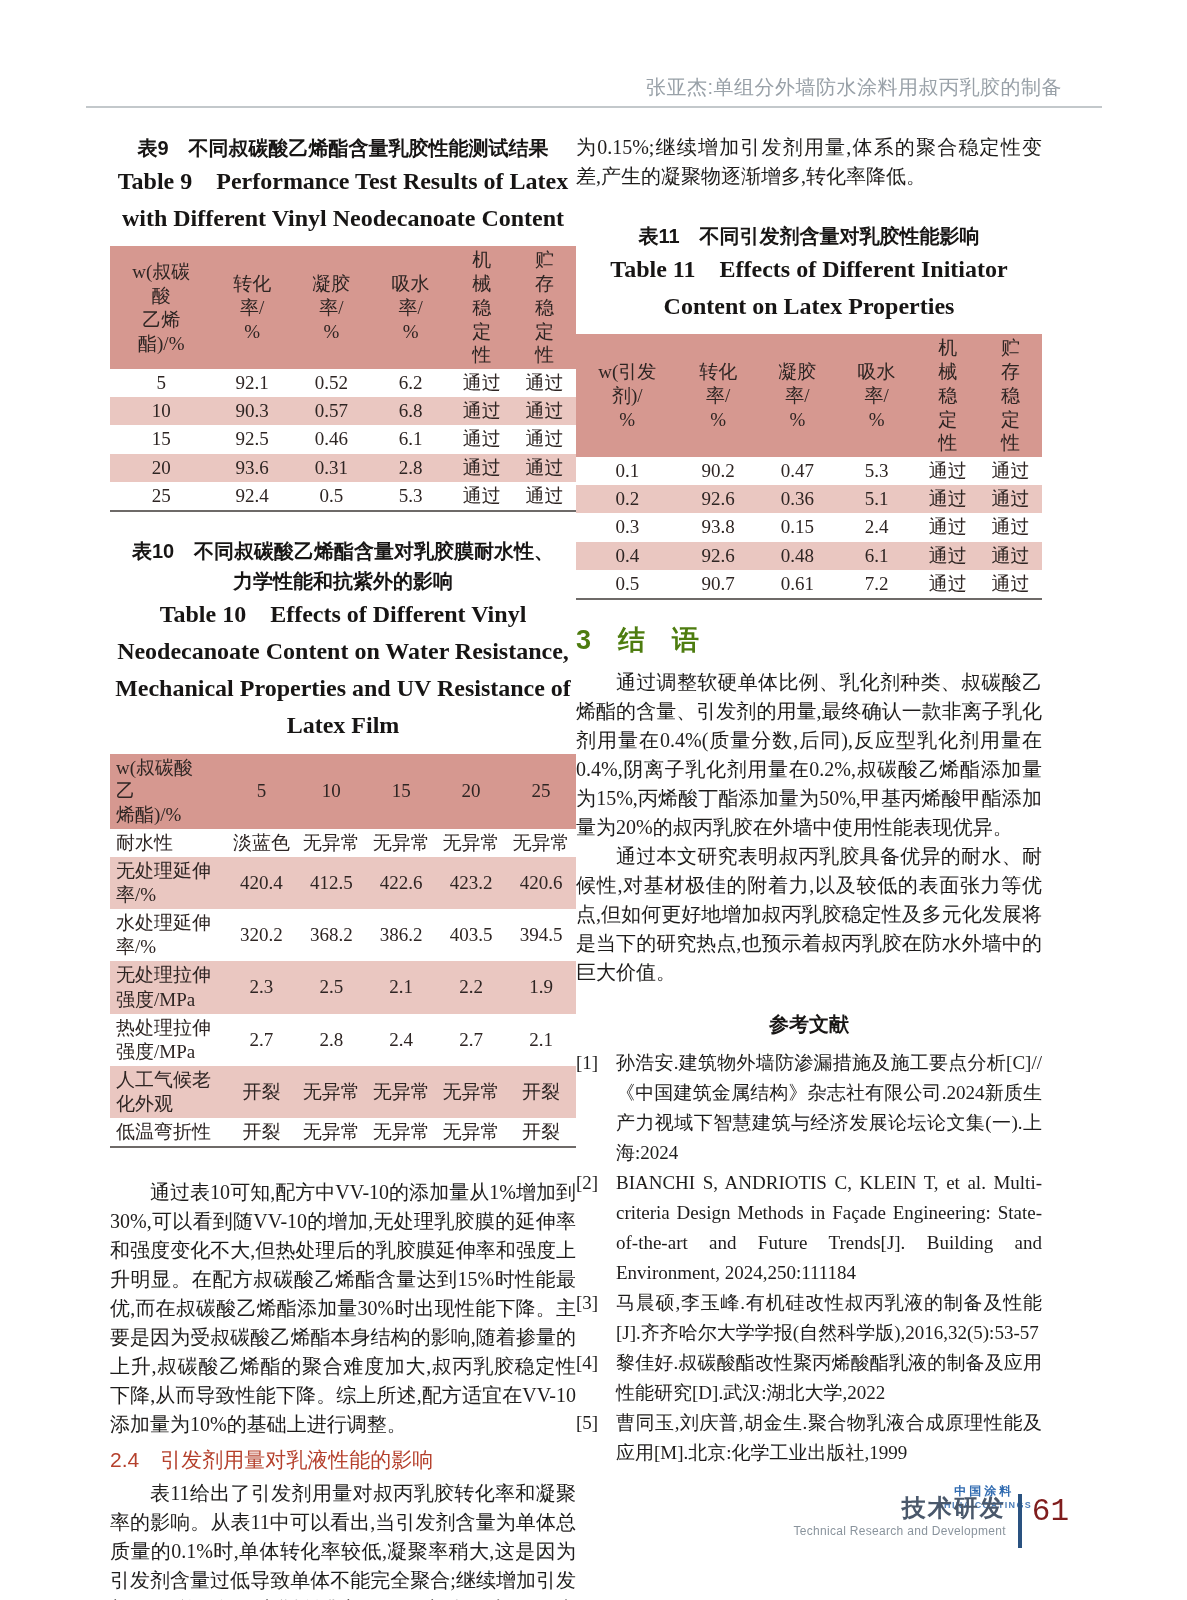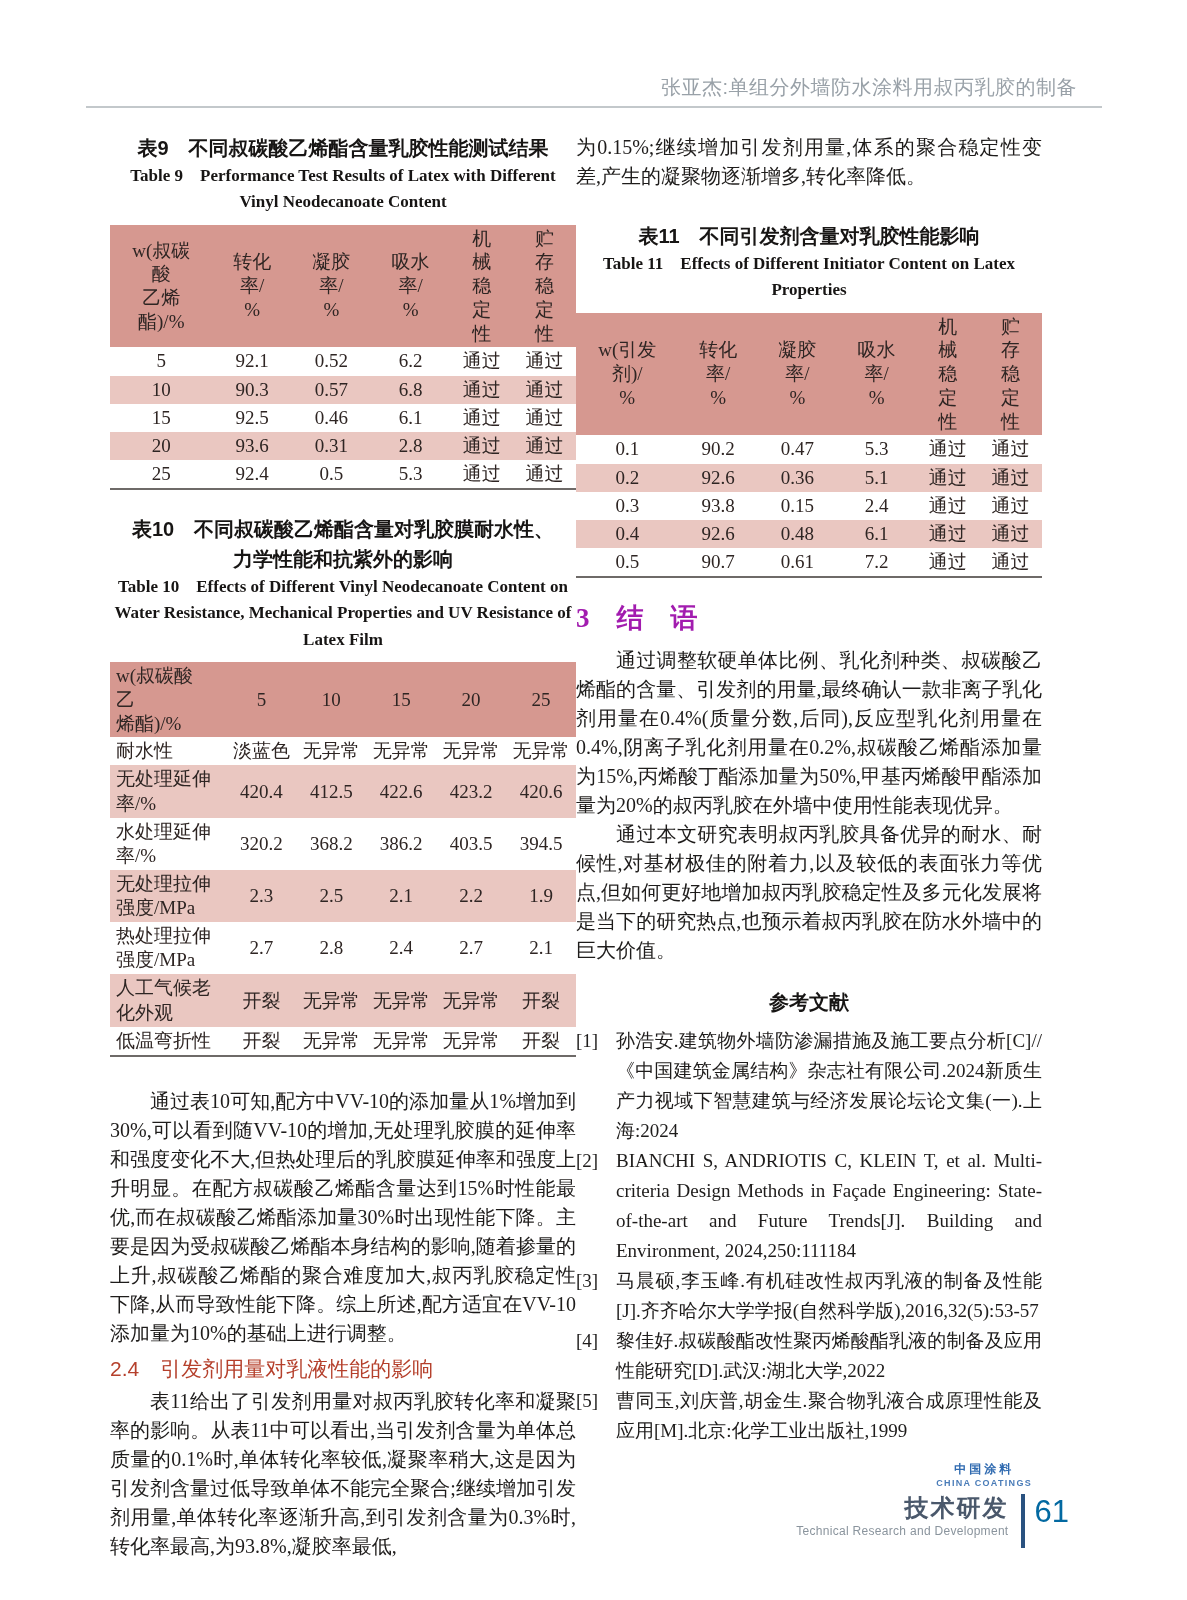--- a/index.html
+++ b/index.html
@@ -2,40 +2,40 @@
 <html><head>
 <meta charset="utf-8">
 <style>
   * { margin:0; padding:0; box-sizing:border-box; }
   html,body { background:#ffffff; }
   body {
     width:1187px; height:1600px; position:relative; overflow:hidden;
     font-family:"Liberation Serif","DejaVu Serif",serif; color:#1e1c1b;
   }
   .running-head {
-    position:absolute; top:74px; right:110px;
+    position:absolute; top:74px; right:125px;
     font-family:"Liberation Sans","DejaVu Sans",sans-serif;
     font-size:20px; color:#99a1a8; letter-spacing:0.5px;
   }
   .head-rule {
     position:absolute; top:106px; left:86px; width:1016px;
     border-top:2px solid #c3c8cb; height:0;
   }
   .columns {
     position:absolute; top:133px; left:110px; width:968px;
     display:flex; 
   }
   .col { width:466px; flex:none; }
 
   .caption { text-align:center; margin-bottom:9px; }
   .caption .cn {
     font-family:"Liberation Sans","DejaVu Sans",sans-serif;
     font-weight:bold; font-size:20px; line-height:1.5; color:#171514;
   }
-  .caption .en { font-weight:bold; font-size:17px; line-height:1.55; color:#171514; }
+  .caption .en { font-weight:bold; font-size:24px; line-height:1.55; color:#171514; }
 
   table.datatable {
     width:100%; border-collapse:collapse; border-bottom:2px solid #6e6a68;
     font-size:19px; color:#2e2523; table-layout:fixed;
   }
   table.datatable th {
     background:#d69890; font-weight:normal; white-space:pre-line;
     padding:2px 18px; line-height:1.25; text-align:center; vertical-align:middle;margin-top:34px;
   }
   table.datatable td {
@@ -64,22 +64,22 @@
   }
   .para.noindent { text-indent:0; }
   .mb30 { margin-bottom:30px; }
 
   .subheading {
     font-family:"Liberation Sans","DejaVu Sans",sans-serif;
     font-weight:normal; color:#b5402c; font-size:21px;
     margin:7px 0 5px; line-height:1.3;
   }
   .heading3 {
-    font-family:Liberation Serif, serif;
-    font-weight:bold; color:#a21caf; font-size:27px;
+    font-family:Liberation Sans, sans-serif;
+    font-weight:bold; color:#4d7c0f; font-size:27px;
     margin:24px 0 12px; line-height:1.2;
   }
   .refs-title {
     font-family:"Liberation Sans","DejaVu Sans",sans-serif;
     text-align:center; font-weight:bold; font-size:20px;
     margin:24px 0 10px; color:#171514;
   }
   .ref { display:flex; font-size:19px; line-height:30px; }
   .ref-num { width:40px; flex:none; }
   .ref-text { flex:1; text-align:justify; }
@@ -94,21 +94,21 @@
 
   .footer {
     position:absolute; top:1494px; right:118px;
     display:flex; align-items:flex-start;
     font-family:"Liberation Sans","DejaVu Sans",sans-serif;
   }
   .footer-left { text-align:right; margin-right:12px; }
   .footer-cn { font-size:24px; font-weight:bold; color:#4a586b; letter-spacing:2px; line-height:1.15; }
   .footer-en { font-size:12px; color:#8a949d; margin-top:2px; letter-spacing:0.3px; }
   .footer-bar { width:4px; height:54px; background:#2a5280; margin-right:10px; }
-  .footer-num { font-size:31px; color:#0369a1; font-family:Liberation Sans, sans-serif; }
+  .footer-num { font-size:31px; color:#7f1d1d; font-family:Liberation Mono, monospace; }
 </style>
 </head>
 <body>
 
 <div class="running-head">张亚杰:单组分外墙防水涂料用叔丙乳胶的制备</div>
 <div class="head-rule"></div>
 
 <div class="columns">
 
   <div class="col">

